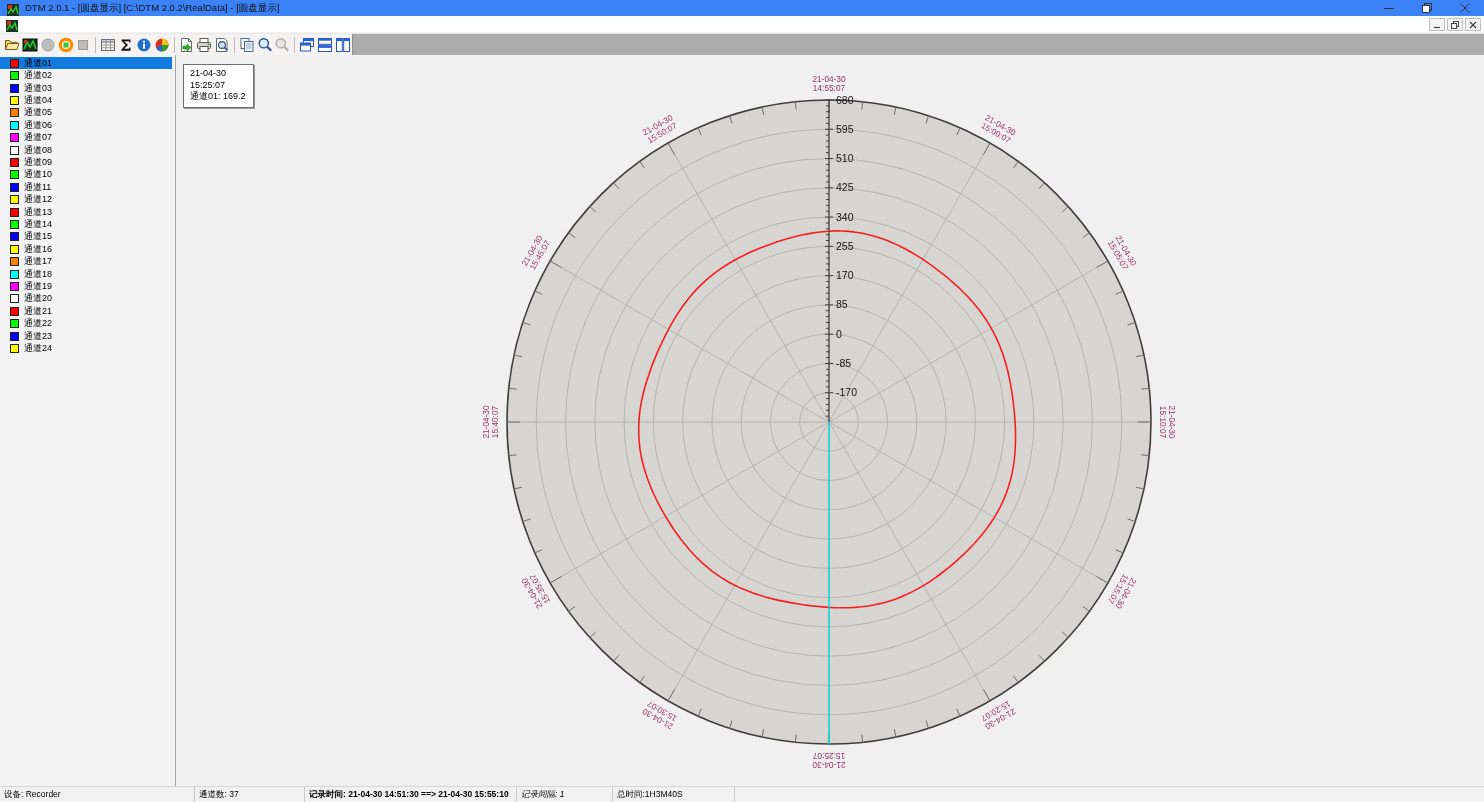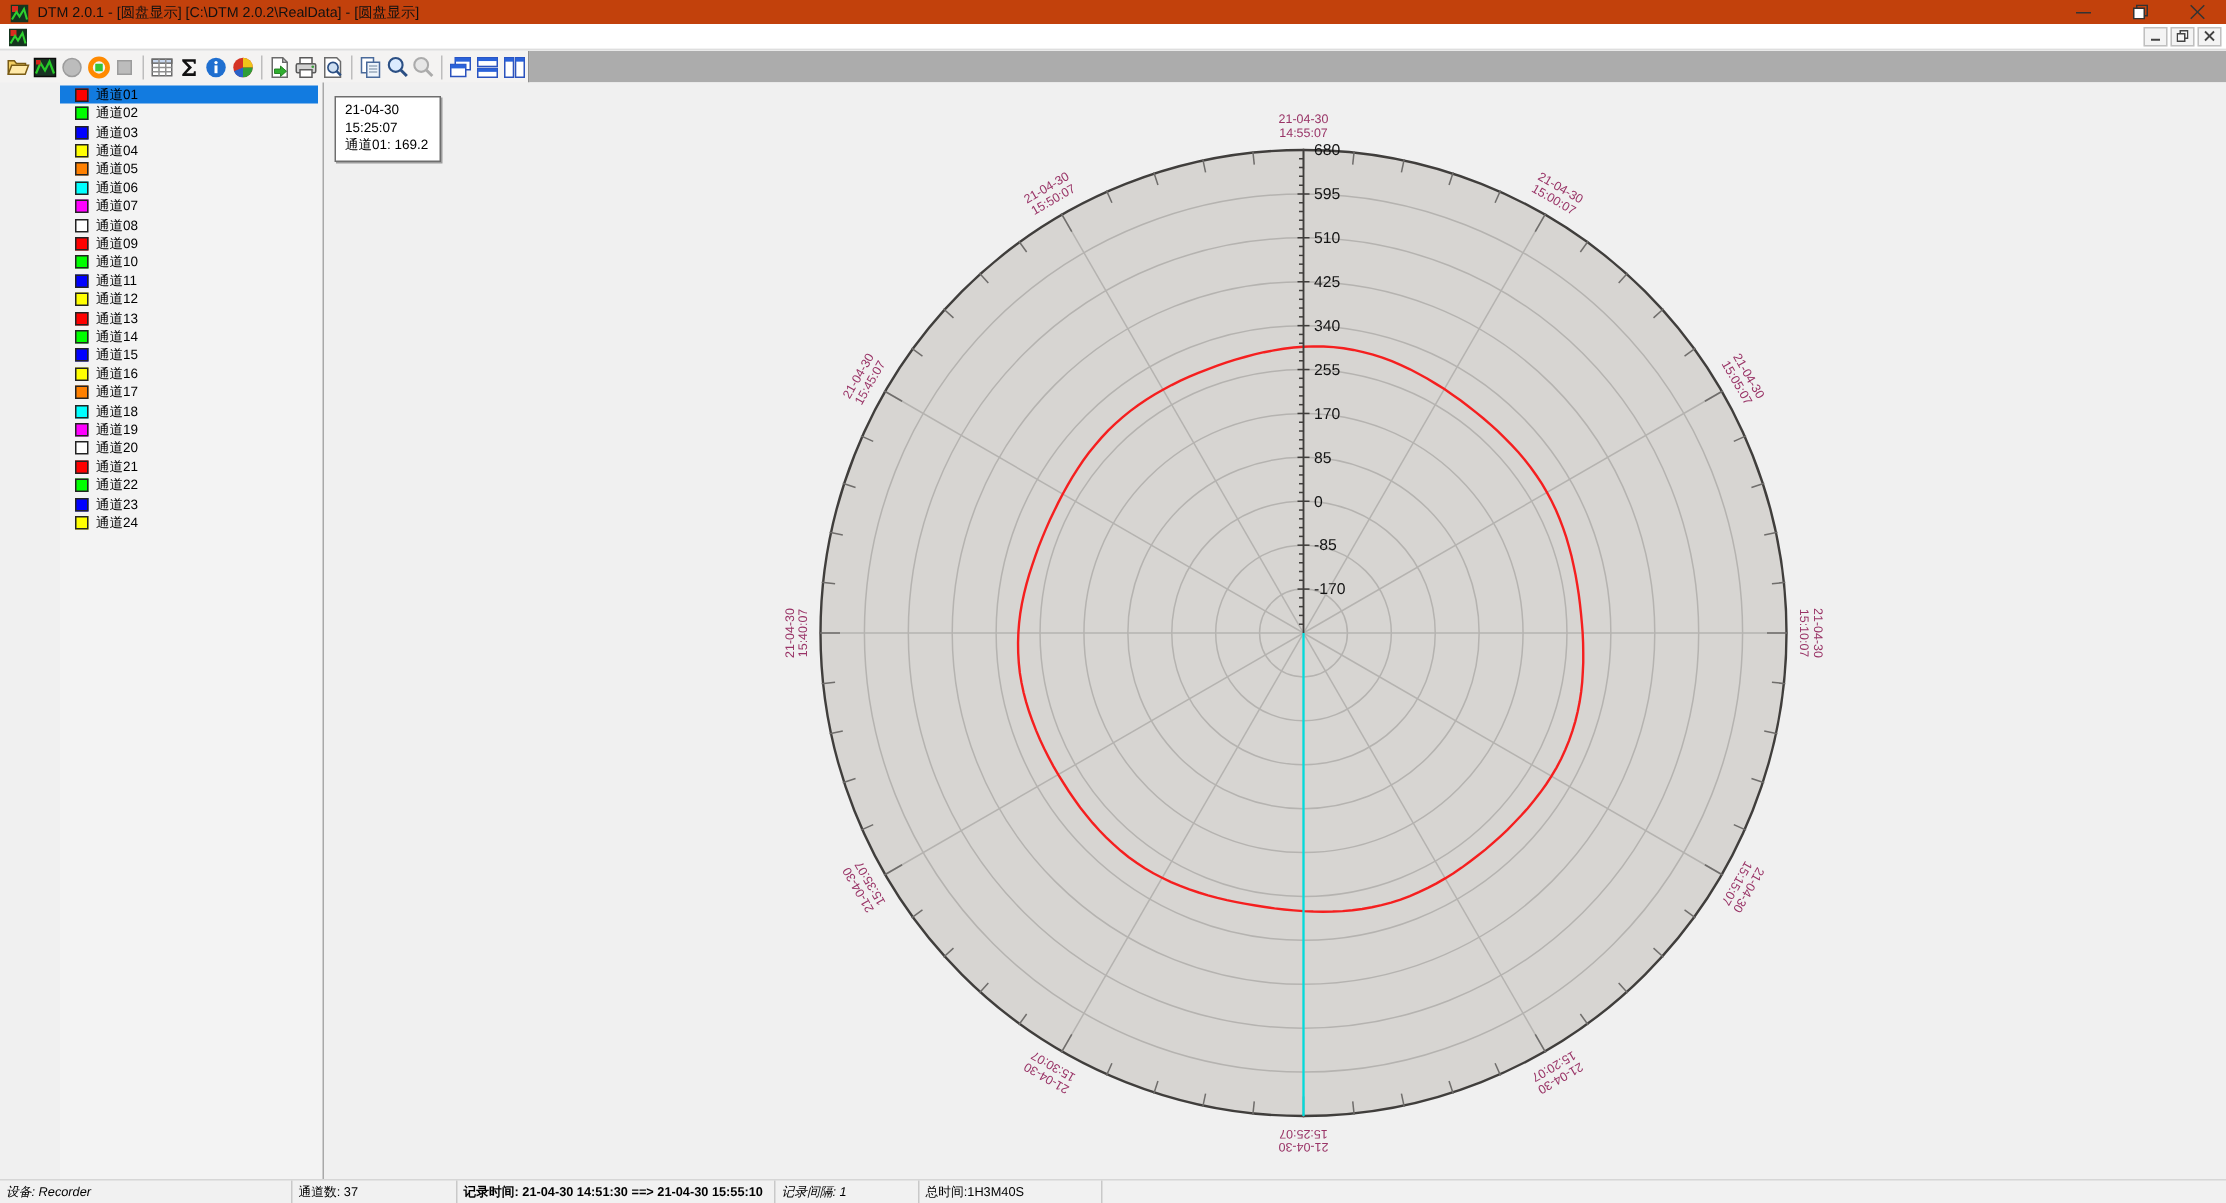--- a/index.html
+++ b/index.html
@@ -1,20 +1,20 @@
 <!DOCTYPE html>
 <html><head>
 <meta charset="utf-8">
 <style>
   * { margin:0; padding:0; box-sizing:border-box; font-family:"Liberation Sans","DejaVu Sans",sans-serif; }
   html,body { width:1484px; height:802px; overflow:hidden; background:#fff; }
   #window { position:relative; width:1484px; height:802px; background:#fff; overflow:hidden; }
 
   
-  #titlebar { height:16px; display:flex; align-items:center; background:#c2410c; }
+  #titlebar { height:16px; display:flex; align-items:center; background:#3b82f6; }
   #app-icon { width:12px; height:12px; margin:0 6px 0 7px; flex:0 0 auto; }
   #window-title { font-size:9.5px; color:#111; white-space:nowrap; }
   #titlebar-buttons { margin-left:auto; display:flex; height:16px; }
   .tb-btn { width:38px; height:16px; display:flex; align-items:center; justify-content:center; }
   .tb-btn svg { display:block; }
 
   
   #menubar { height:17px; display:flex; align-items:center; background:#fff; border-bottom:1px solid #f2f2f2; }
   #mdi-doc-icon { width:12px; height:12px; margin:0 10px 0 6px; flex:0 0 auto; }
   #menu-items { display:flex; height:100%; align-items:center; }
@@ -24,21 +24,21 @@
   .mdi-btn { width:16px; height:13px; border:1px solid #c0c0c0; background:#f4f4f4; display:flex; align-items:center; justify-content:center; }
 
   
   #toolbar-row { height:22px; background:#acacac; border-top:1px solid #e9e9e9; }
   #toolbar { width:353px; height:22px; background:#f4f3f2; border-right:1px solid #8f8f8f; display:flex; align-items:center; padding-left:3px; }
   .tbtn { width:21px; height:20px; display:flex; align-items:center; justify-content:center; border-radius:2px; }
   .tbtn svg { display:block; }
   .tsep { width:1px; height:16px; background:#bdbdbd; margin:0 3px; }
 
   
-  #content { position:absolute; top:55px; left:0; right:0; bottom:16px; background:#f0f0f0; display:flex;padding-left:40px; }
+  #content { position:absolute; top:55px; left:0; right:0; bottom:16px; background:#f0f0f0; display:flex; }
   #left-panel { width:176px; flex:0 0 auto; border-right:1px solid #a8a8a8; background:#f3f3f3; padding-top:2px; }
   .ch-row { height:12.42px; display:flex; align-items:center; padding-left:10px; font-size:9px; color:#000; width:172px; }
   .ch-row.selected { background:#127be0; }
   .ch-swatch { width:9px; height:9px; border:1px solid #222; margin-right:5px; flex:0 0 auto; }
   .ch-label { white-space:nowrap; }
 
   #chart-area { position:relative; flex:1; background:#f0f0f0; overflow:hidden; }
   #polar-svg { position:absolute; left:0; top:0; }
   #tooltip { position:absolute; left:7px; top:9px; background:#ffffff; border:1px solid #6e6e6e;
              box-shadow:1px 1px 0 rgba(90,90,90,.55); padding:3px 7px 4px 6px; font-size:9px; line-height:11.5px; color:#000; white-space:nowrap; }
@@ -596,21 +596,21 @@
         </svg>
       <div id="tooltip">
         <div>21-04-30</div>
         <div>15:25:07</div>
         <div>通道01: 169.2</div>
       </div>
     </div>
   </div>
 
   <div id="statusbar">
-      <div class="sb-panel" style="width: 195px; font-style: italic;">设备: Recorder</div>
+      <div class="sb-panel" style="width: 195px;">设备: Recorder</div>
       <div class="sb-panel" style="width: 110px;">通道数: 37</div>
       <div class="sb-panel" style="width: 212px; font-weight: bold;">记录时间: 21-04-30 14:51:30 ==&gt; 21-04-30 15:55:10</div>
       <div class="sb-panel" style="width: 96px; font-style: italic;">记录间隔: 1</div>
       <div class="sb-panel" style="width: 122px;">总时间:1H3M40S</div>
       <div class="sb-panel" style="flex: 1 1 0%; border-right: none;"></div>
     </div>
 
 </div>
 
 </body></html>

